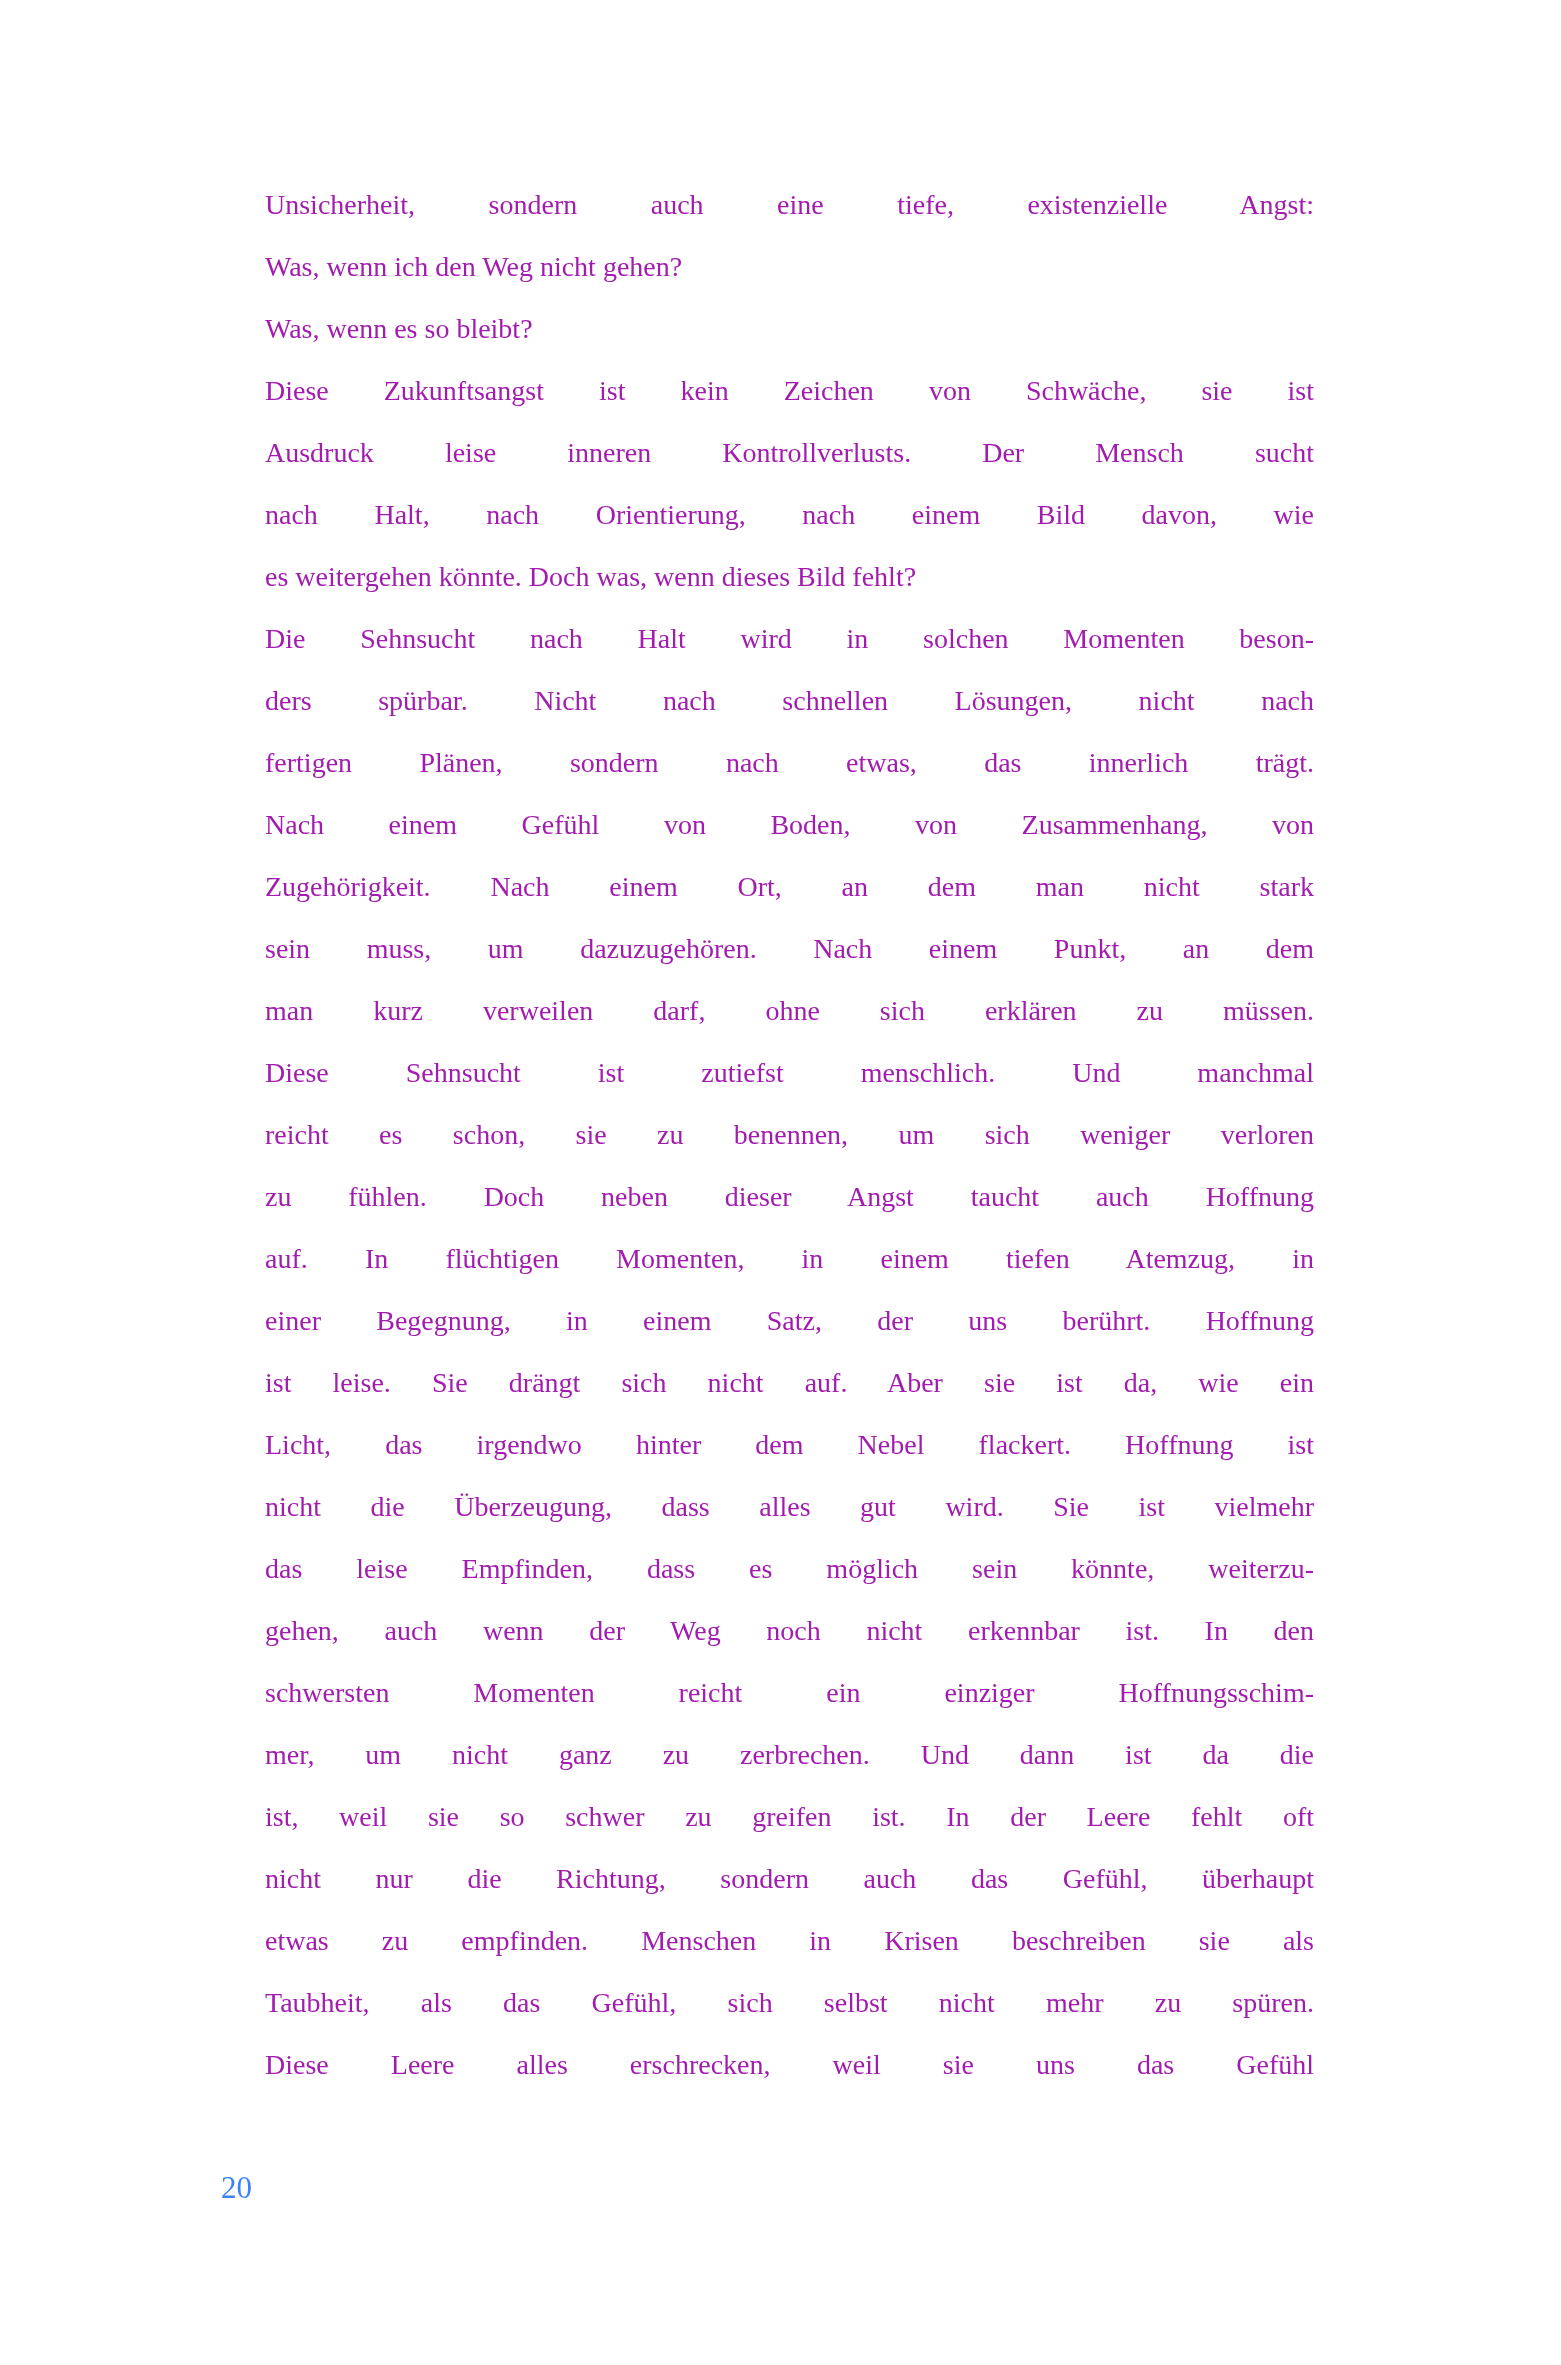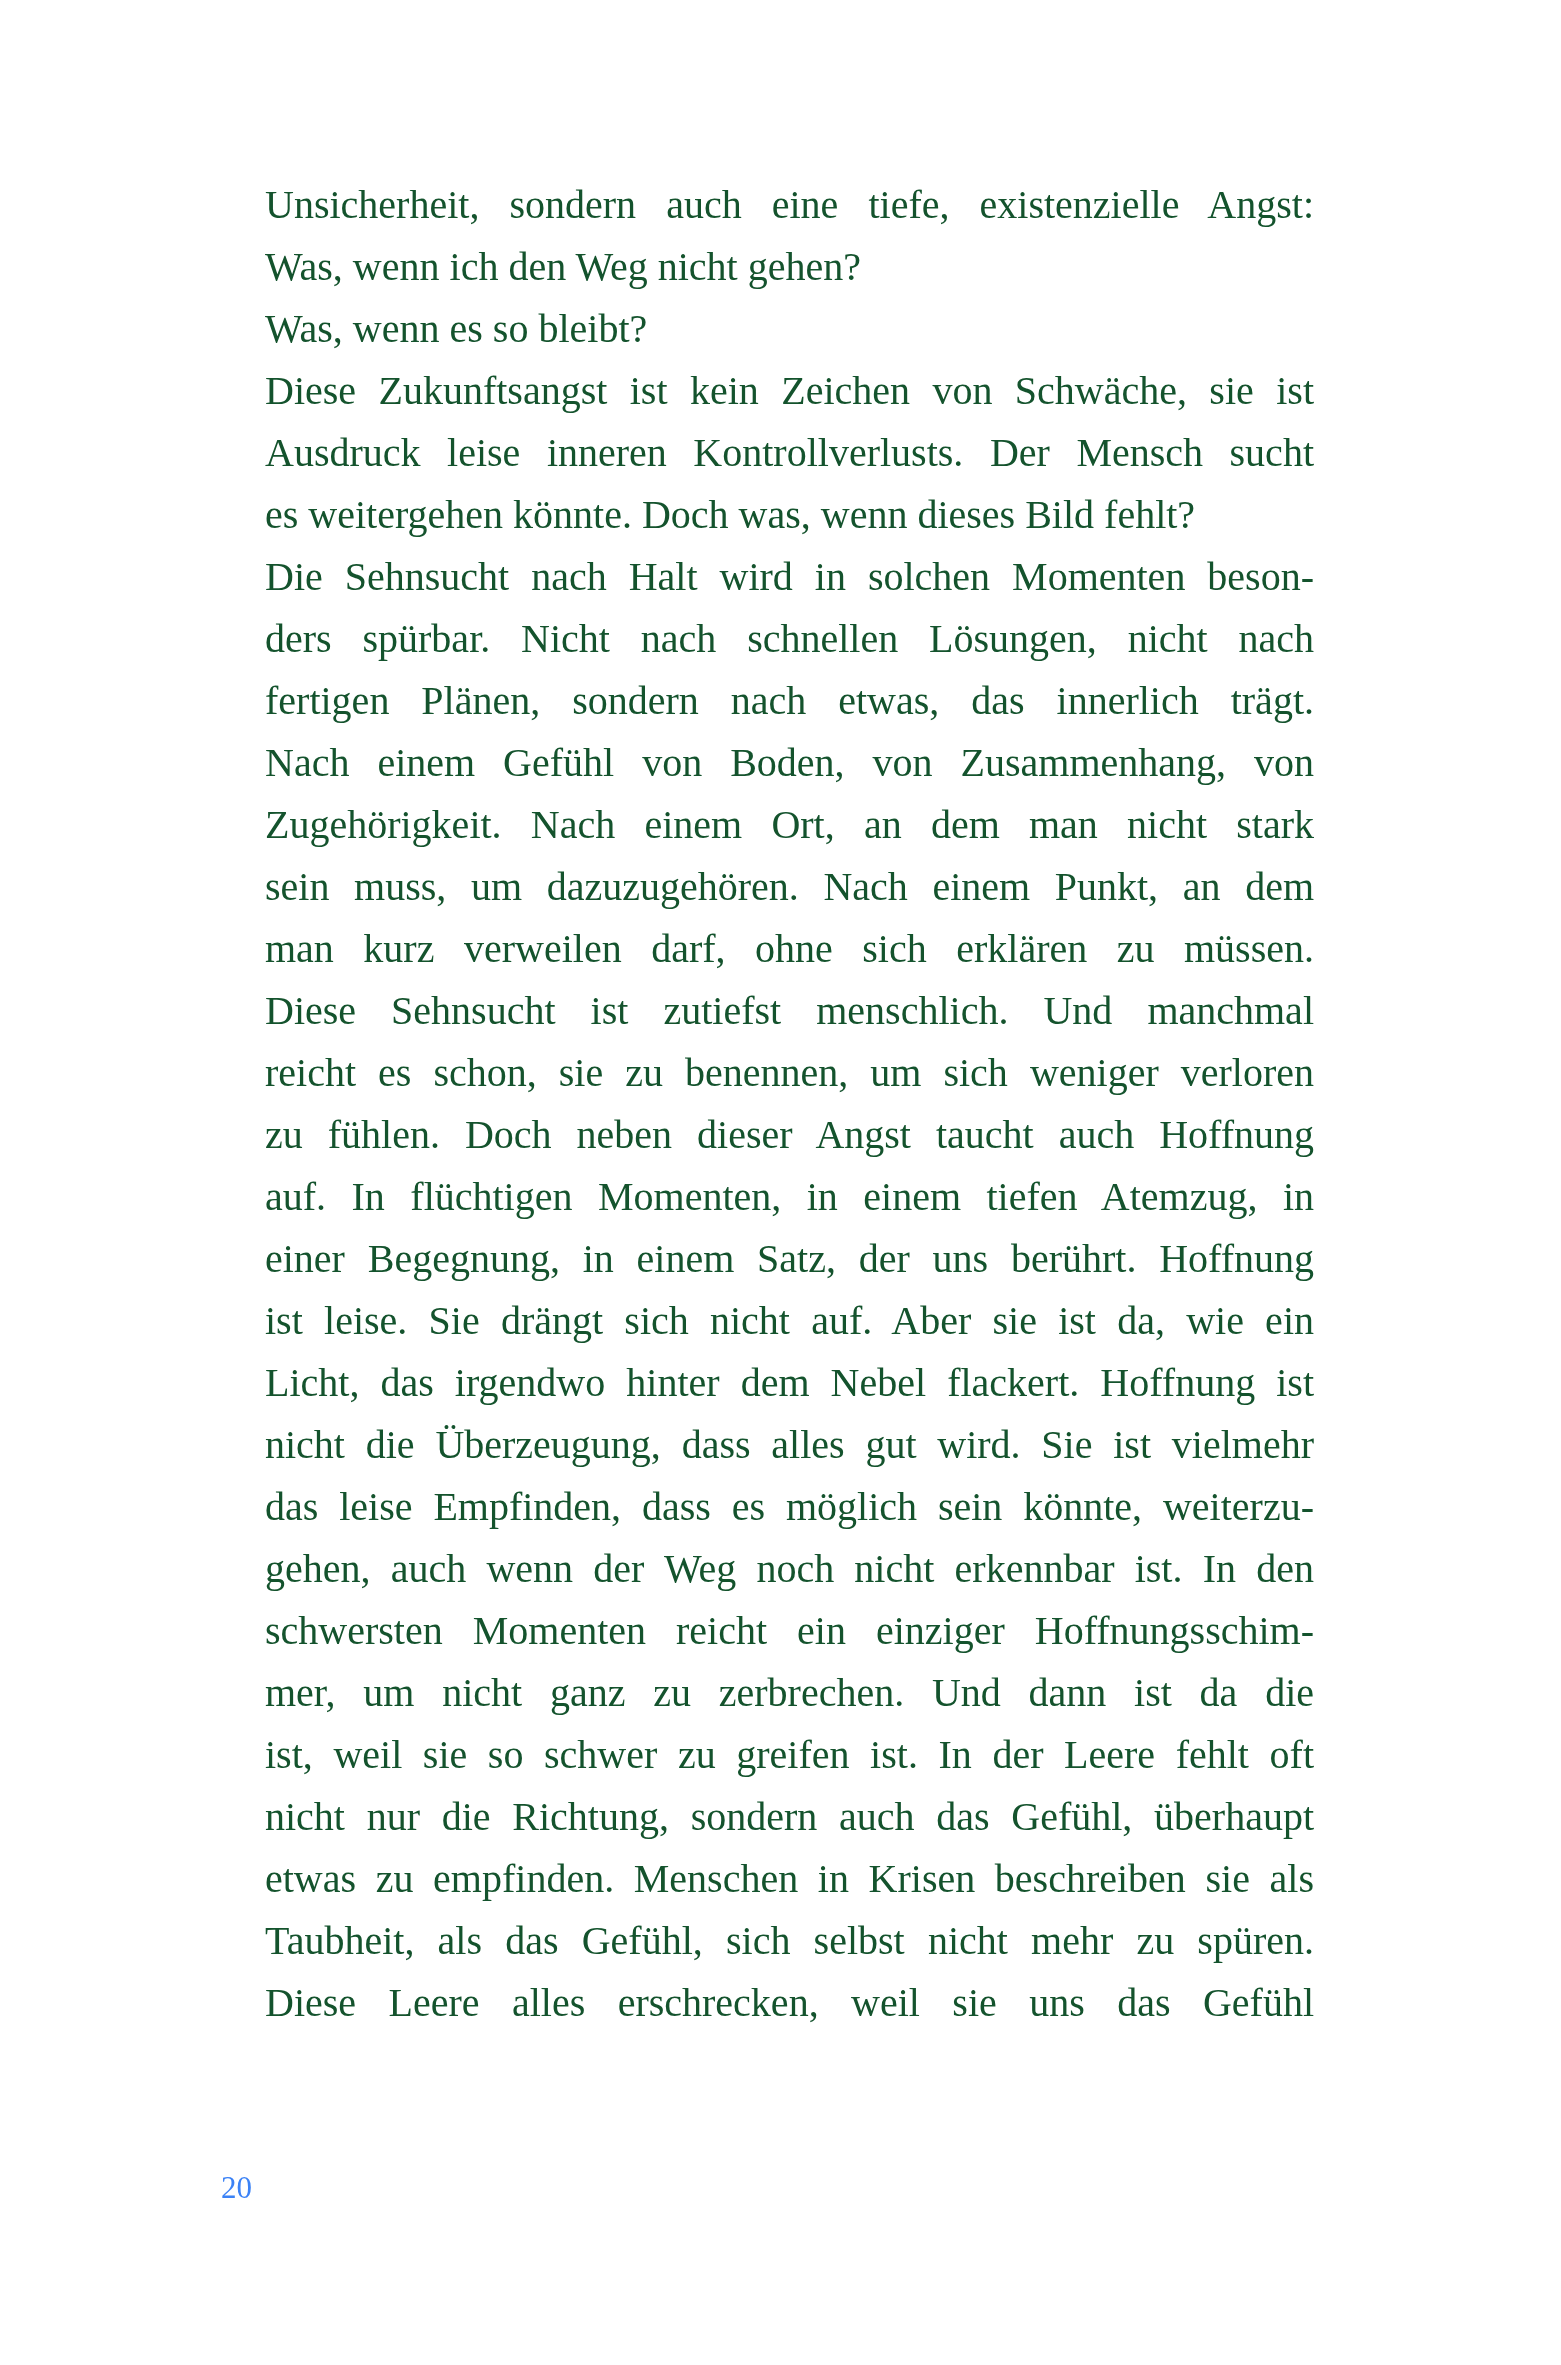--- a/index.html
+++ b/index.html
@@ -20,22 +20,22 @@
   }
   .text-block {
     position: absolute;
     left: 265px;
     top: 174px;
     width: 1049px;
   }
   .line {
     height: 62px;
     line-height: 62px;
-    font-size: 40px;
-    color: #14532d;
+    font-size: 28px;
+    color: #a21caf;
     text-align: left;
     white-space: normal;
     overflow: visible;
   }
   .line.j {
     text-align: justify;
     text-align-last: justify;
   }
   .page-number {
     position: absolute;
@@ -50,20 +50,21 @@
 </head>
 <body>
 
 <div class="page">
   <div class="text-block">
       <div class="line j">Unsicherheit, sondern auch eine tiefe, existenzielle Angst:</div>
       <div class="line">Was, wenn ich den Weg nicht gehen?</div>
       <div class="line">Was, wenn es so bleibt?</div>
       <div class="line j">Diese Zukunftsangst ist kein Zeichen von Schwäche, sie ist</div>
       <div class="line j">Ausdruck leise inneren Kontrollverlusts. Der Mensch sucht</div>
+      <div class="line j">nach Halt, nach Orientierung, nach einem Bild davon, wie</div>
       <div class="line">es weitergehen könnte. Doch was, wenn dieses Bild fehlt?</div>
       <div class="line j">Die Sehnsucht nach Halt wird in solchen Momenten beson-</div>
       <div class="line j">ders spürbar. Nicht nach schnellen Lösungen, nicht nach</div>
       <div class="line j">fertigen Plänen, sondern nach etwas, das innerlich trägt.</div>
       <div class="line j">Nach einem Gefühl von Boden, von Zusammenhang, von</div>
       <div class="line j">Zugehörigkeit. Nach einem Ort, an dem man nicht stark</div>
       <div class="line j">sein muss, um dazuzugehören. Nach einem Punkt, an dem</div>
       <div class="line j">man kurz verweilen darf, ohne sich erklären zu müssen.</div>
       <div class="line j">Diese Sehnsucht ist zutiefst menschlich. Und manchmal</div>
       <div class="line j">reicht es schon, sie zu benennen, um sich weniger verloren</div>

